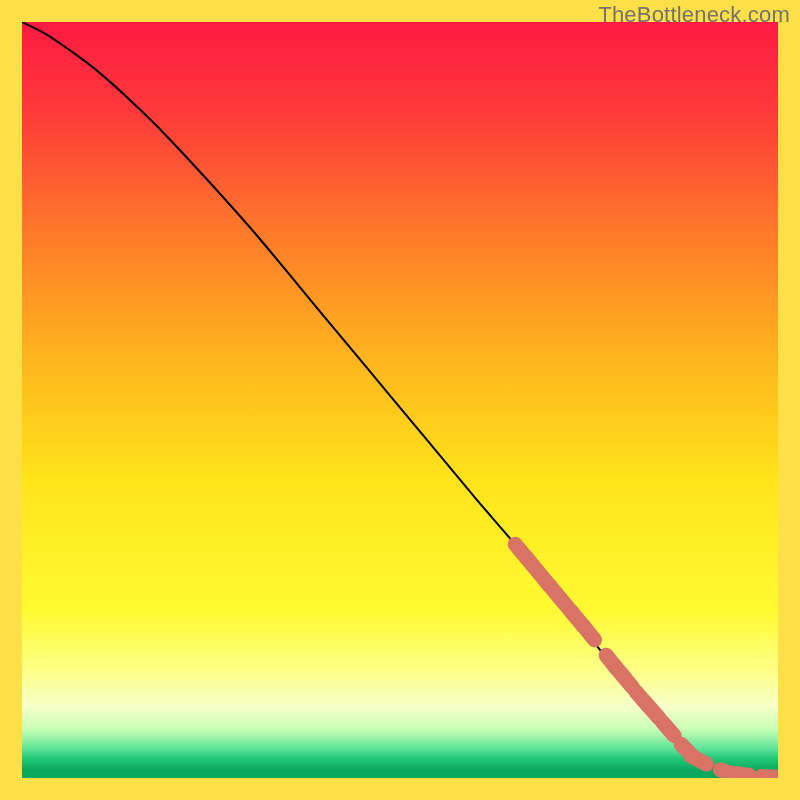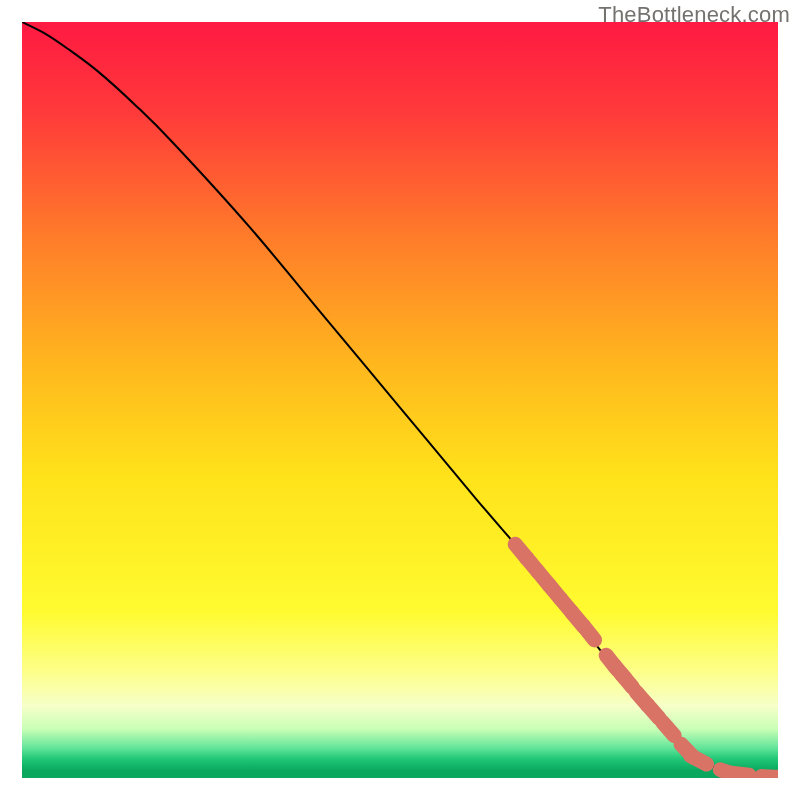--- a/index.html
+++ b/index.html
@@ -7,21 +7,21 @@
     padding: 0;
     width: 800px;
     height: 800px;
     background: #000;
     overflow: hidden;
   }
   .frame {
     position: relative;
     width: 800px;
     height: 800px;
-    background: #ffffff;
+    background: #fde047;
   }
   .watermark {
     position: absolute;
     top: 2px;
     right: 10px;
     font-family: Arial, Helvetica, sans-serif;
     font-size: 22px;
     color: #74726f;
     letter-spacing: 0.2px;
   }

